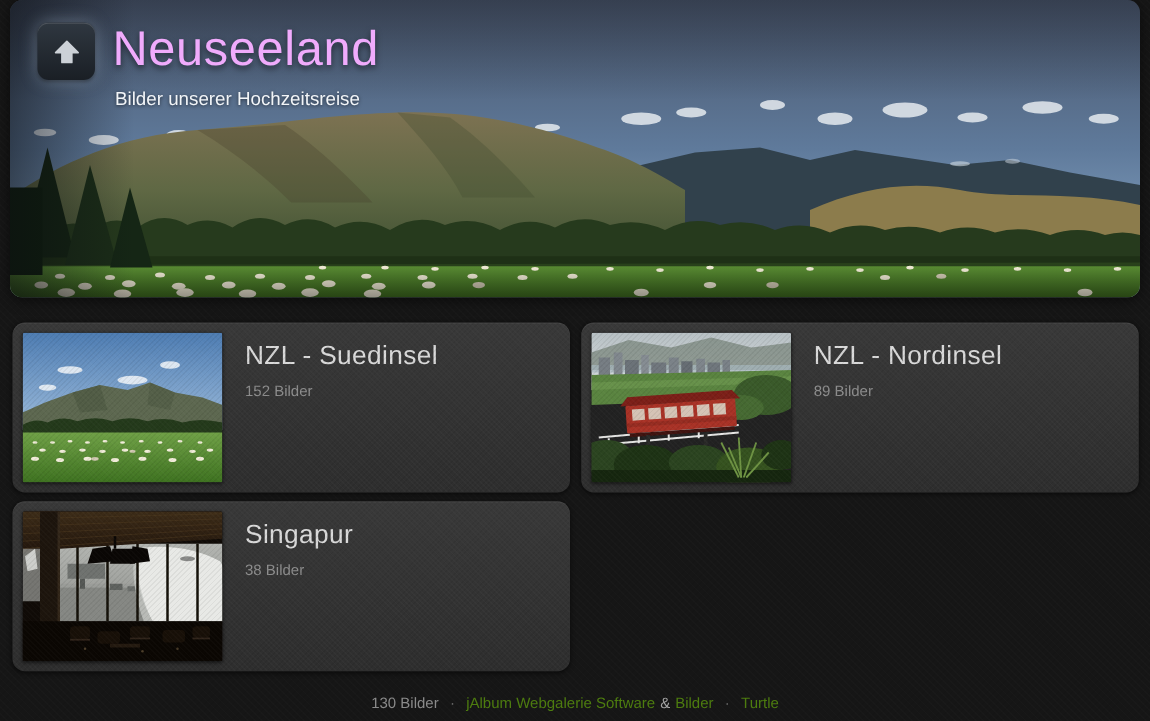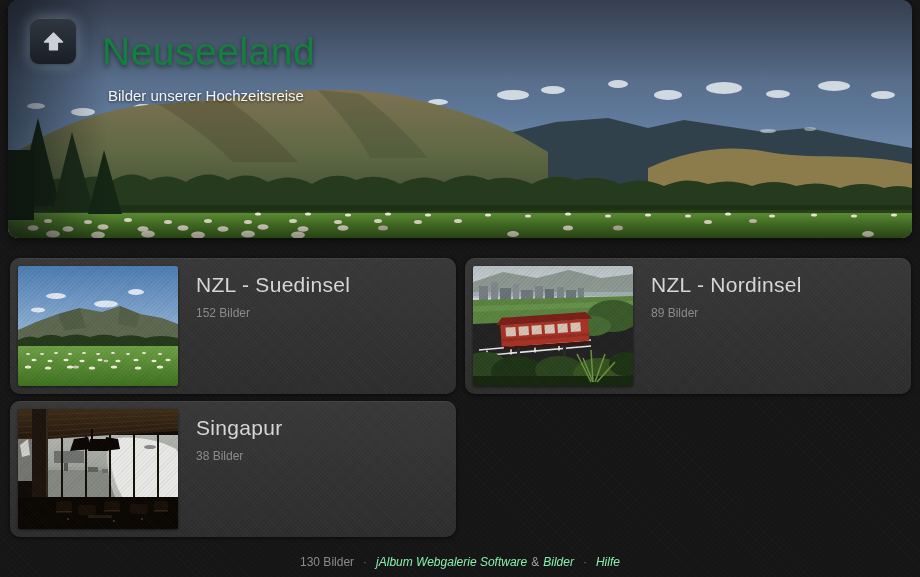--- a/index.html
+++ b/index.html
@@ -15,43 +15,43 @@
         overflow:hidden;box-shadow:0 2px 10px rgba(0,0,0,.55);}
   .hero svg.photo{position:absolute;inset:0;width:100%;height:100%;display:block;}
   .hero-shade{position:absolute;inset:0;pointer-events:none;
         background:linear-gradient(to right,rgba(10,12,16,.55),rgba(10,12,16,0) 11%),
                    linear-gradient(to bottom,rgba(14,18,26,.32),rgba(14,18,26,0) 34%);}
   .up-btn{position:absolute;left:22px;top:18px;width:46px;height:46px;border-radius:9px;
         background:linear-gradient(#2f3740,#1a1f25);
         box-shadow:0 0 14px rgba(185,205,228,.4), inset 0 1px 0 rgba(255,255,255,.14), 0 1px 3px rgba(0,0,0,.5);
         display:flex;align-items:center;justify-content:center;cursor:pointer;}
   .up-btn svg{width:27px;height:27px;display:block;}
-  .hero-title{position:absolute;left:82px;top:18px;margin:12px;font-size:39px;font-weight:300;
-        color:#15803d;letter-spacing:.5px;text-shadow:0 2px 5px rgba(0,0,0,.55);}
-  .hero-sub{position:absolute;left:84px;top:71px;margin:16px;font-size:15px;font-weight:400;
+  .hero-title{position:absolute;left:82px;top:18px;margin:0;font-size:39px;font-weight:300;
+        color:#f0abfc;letter-spacing:.5px;text-shadow:0 2px 5px rgba(0,0,0,.55);}
+  .hero-sub{position:absolute;left:84px;top:71px;margin:0;font-size:15px;font-weight:400;
         color:#f2f5f8;text-shadow:0 1px 3px rgba(0,0,0,.6);}
   
   .cards{position:absolute;left:10px;top:258px;width:902px;display:flex;flex-wrap:wrap;
         column-gap:9px;row-gap:7px;}
   .card{width:446px;height:136px;border-radius:10px;box-sizing:border-box;padding:8px;
         display:flex;text-decoration:none;position:relative;overflow:hidden;cursor:pointer;
         background:linear-gradient(#393939,#2e2e2e);
         box-shadow:0 1px 4px rgba(0,0,0,.6), inset 0 1px 0 rgba(255,255,255,.055);}
   .card::after{content:"";position:absolute;inset:0;pointer-events:none;border-radius:10px;
         background:repeating-linear-gradient(45deg,rgba(255,255,255,.02) 0 1px,transparent 1px 3px),
                    repeating-linear-gradient(-45deg,rgba(0,0,0,.05) 0 1px,transparent 1px 3px);}
   .thumb{width:160px;height:120px;flex:none;border-radius:2px;overflow:hidden;
         box-shadow:0 1px 3px rgba(0,0,0,.55);background:#222;}
   .thumb svg{width:100%;height:100%;display:block;}
   .meta{margin-left:18px;padding-top:7px;}
   .card-title{display:block;font-size:21px;font-weight:300;color:#dadada;letter-spacing:.3px;}
   .card-count{display:block;margin-top:9px;font-size:12px;color:#8d8d8d;}
   
   .footer{position:absolute;left:0;right:0;top:555px;text-align:center;font-size:12px;color:#8a8a8a;}
-  .footer a{color:#86efac;text-decoration:none;cursor:pointer;font-style:italic;}
+  .footer a{color:#4d7c0f;text-decoration:none;cursor:pointer;}
   .footer .sep{margin:0 9px;color:#6d6d6d;}
   .footer .amp{margin:0 4px;color:#a4a4a4;}
 </style>
 </head>
 <body>
 
 <header class="hero">
   <svg class="photo" viewBox="0 0 904 238" preserveAspectRatio="none" aria-hidden="true">
     <defs>
       <linearGradient id="sky" x1="0" y1="0" x2="0" y2="1">
@@ -382,14 +382,14 @@
     </span>
     <span class="meta">
       <span class="card-title">Singapur</span>
       <span class="card-count">38 Bilder</span>
     </span>
   </a>
 
 </main>
 
 <footer class="footer">
-  <span>130 Bilder</span><span class="sep">·</span><a>jAlbum Webgalerie Software</a><span class="amp">&amp;</span><a>Bilder</a><span class="sep">·</span><a>Hilfe</a>
+  <span>130 Bilder</span><span class="sep">·</span><a>jAlbum Webgalerie Software</a><span class="amp">&amp;</span><a>Bilder</a><span class="sep">·</span><a>Turtle</a>
 </footer>
 
 </body></html>

